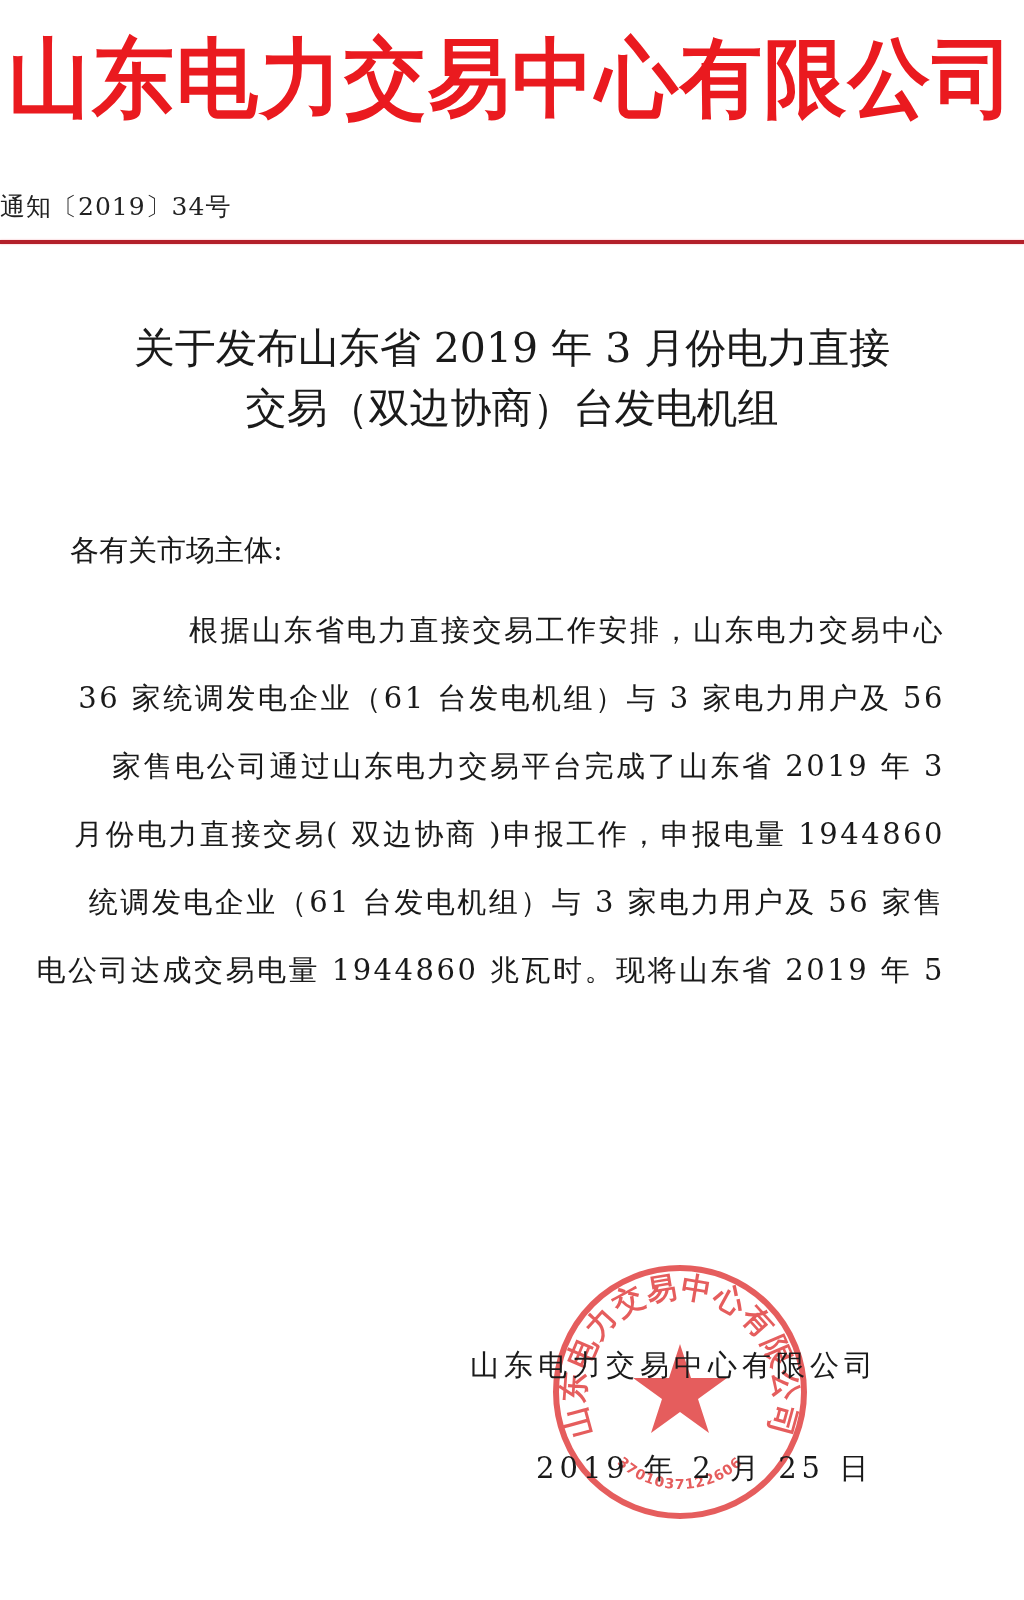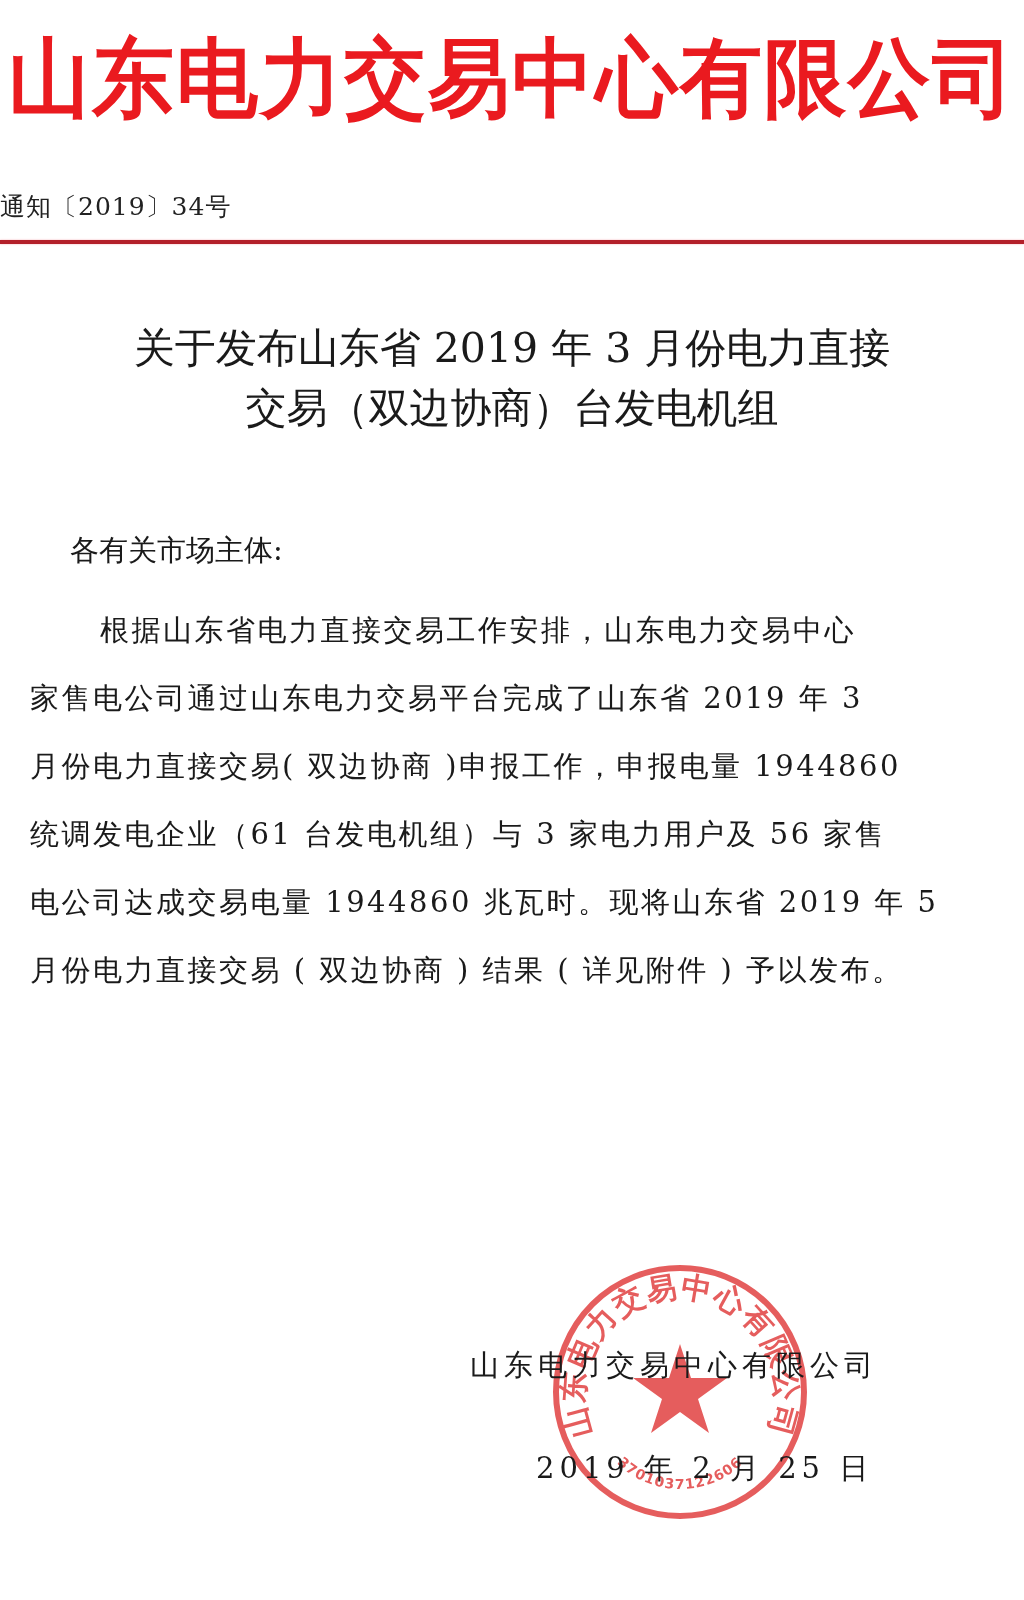--- a/index.html
+++ b/index.html
@@ -29,21 +29,21 @@
   .title .line { display: block; }
   .salutation {
     position: absolute; left: 30px; top: 530px;
     font-size: 29px; line-height: 40px; color: #1a1a1a; margin-left: 40px;
   }
   .body-text {
     position: absolute; left: 30px; top: 596px; width: 915px;
     font-size: 29px; line-height: 68px; color: #1a1a1a;
     letter-spacing: 2.5px;
   }
-  .body-text .line { display: block; white-space: nowrap; }
+  .body-text .line { display: block; white-space: nowrap; text-align: right; }
   .body-text .indent { padding-left: 70px; }
   .seal {
     position: absolute; left: 550px; top: 1262px; width: 260px; height: 260px;
     opacity: 0.82;
   }
   .signature {
     position: absolute; left: 470px; top: 1345px; width: 420px;
     font-size: 29px; line-height: 40px; letter-spacing: 5px; color: #1a1a1a;
   }
   .date {
@@ -62,25 +62,25 @@
 
 <div class="title">
   <span class="line">关于发布山东省 2019 年 3 月份电力直接</span>
   <span class="line">交易（双边协商）台发电机组</span>
 </div>
 
 <div class="salutation">各有关市场主体:</div>
 
 <div class="body-text">
   <span class="line indent">根据山东省电力直接交易工作安排，山东电力交易中心</span>
+  <span class="line">36 家统调发电企业（61 台发电机组）与 3 家电力用户及 56</span>
   <span class="line">家售电公司通过山东电力交易平台完成了山东省 2019 年 3</span>
   <span class="line">月份电力直接交易( 双边协商 )申报工作，申报电量 1944860</span>
   <span class="line">统调发电企业（61 台发电机组）与 3 家电力用户及 56 家售</span>
   <span class="line">电公司达成交易电量 1944860 兆瓦时。现将山东省 2019 年 5</span>
-  <span class="line">月份电力直接交易 ( 双边协商 ) 结果 ( 详见附件 ) 予以发布。</span>
 </div>
 
 <svg class="seal" viewBox="0 0 260 260">
   <defs>
     <path id="sealArc" d="M 42 170 A 96 96 0 1 1 218 170" fill="none"></path>
     <path id="codeArc" d="M 62 196 A 90 90 0 0 0 198 196" fill="none"></path>
   </defs>
   <circle cx="130" cy="130" r="124" fill="none" stroke="#e03a3a" stroke-width="6"></circle>
   <text font-family="DejaVu Sans, sans-serif" font-size="30" font-weight="bold" fill="#e03a3a" letter-spacing="2">
     <textPath href="#sealArc" startOffset="50%" text-anchor="middle">山东电力交易中心有限公司</textPath>

